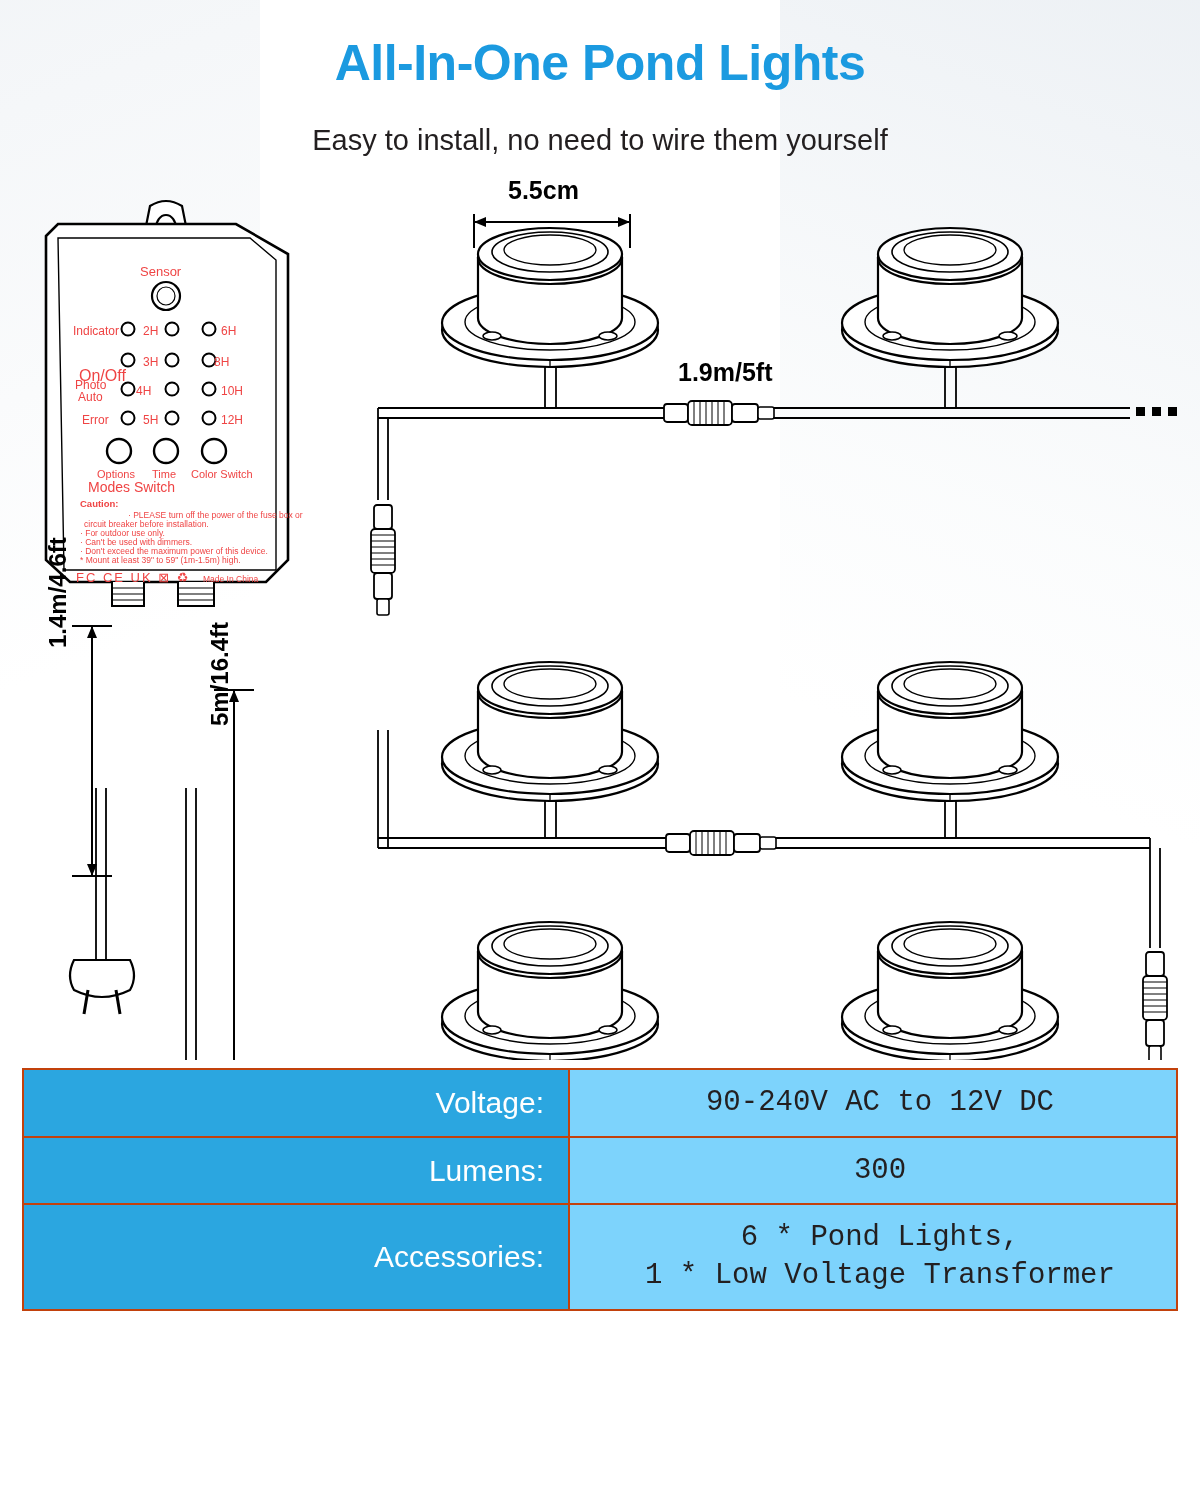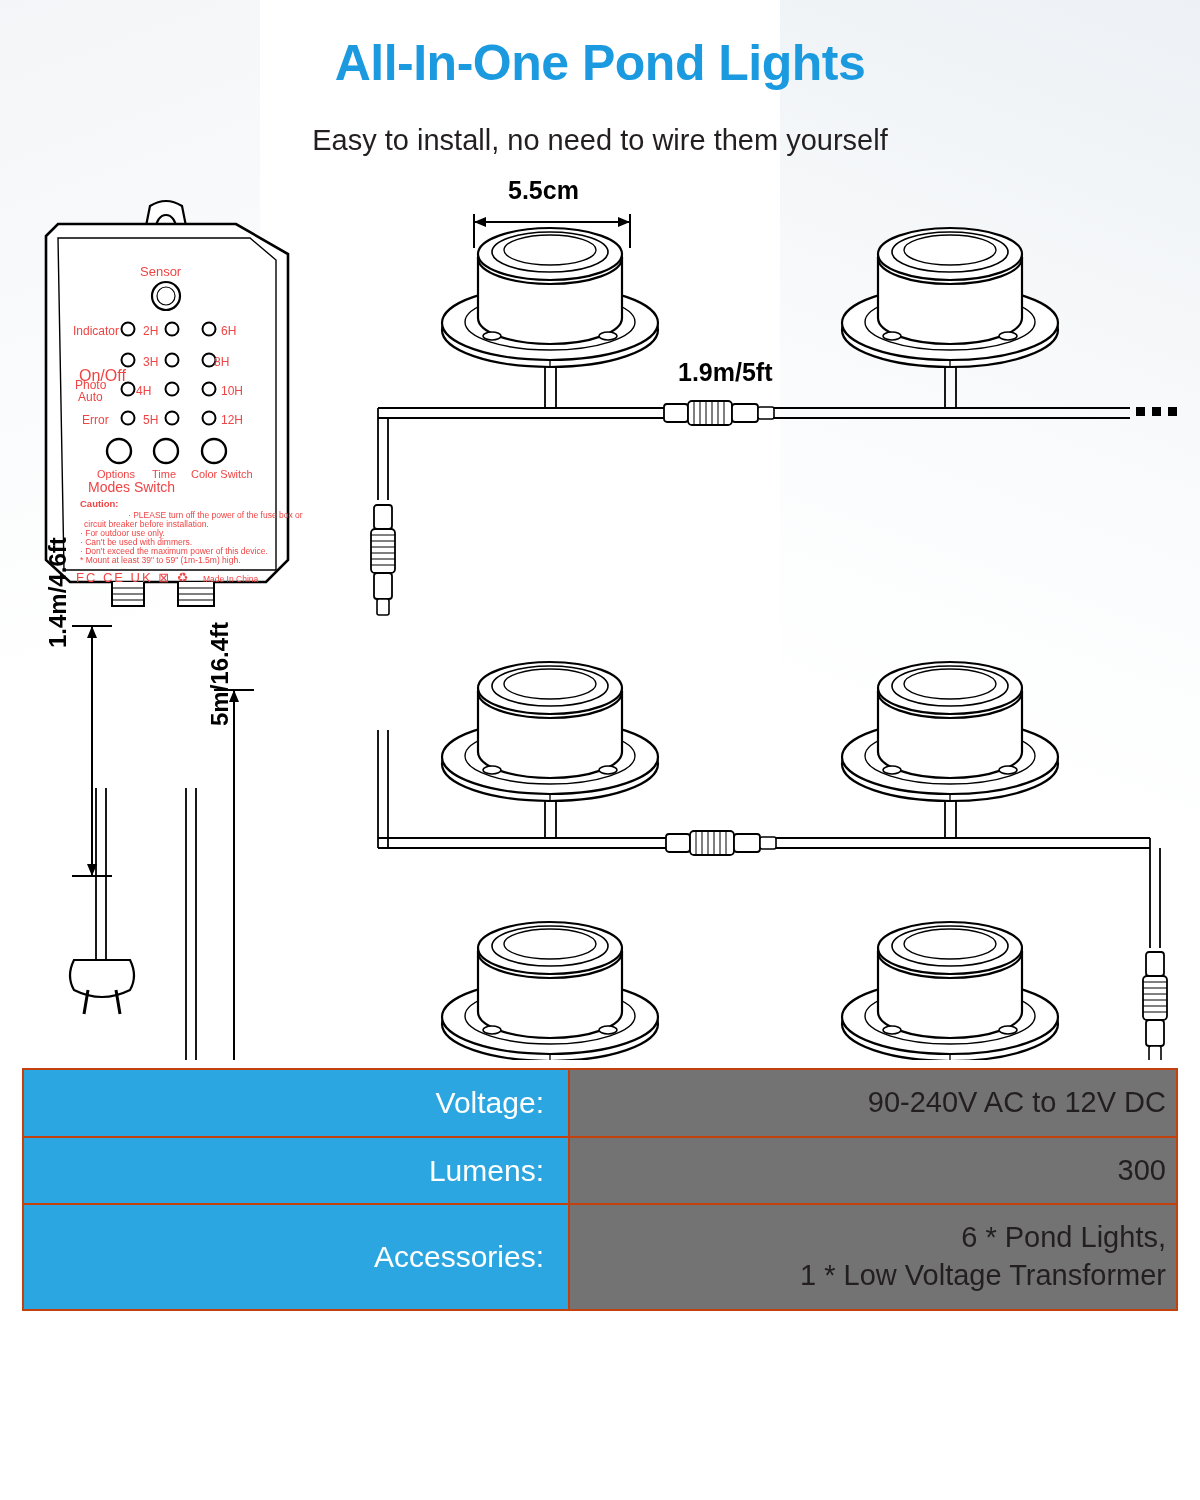--- a/index.html
+++ b/index.html
@@ -88,26 +88,27 @@
   .spec-label {
     width: 510px;
     background: #2ba6e0;
     color: #ffffff;
     font-size: 30px;
     text-align: right;
     padding: 14px 24px 14px 10px;
     line-height: 1.25;
   }
   .spec-value {
-    background: #737373;
+    background: #7dd3fc;
     color: #231f20;
     font-size: 29px;
-    text-align: right;
+    text-align: center;
     padding: 14px 10px 14px 24px;
     line-height: 1.3;
+    font-family: Liberation Mono, monospace;
   }
   .spec-value span.line { display: block; }
 
   
   .lbl {
     position: absolute;
     font-family: "Liberation Sans", sans-serif;
     color: #000;
     white-space: nowrap;
   }

